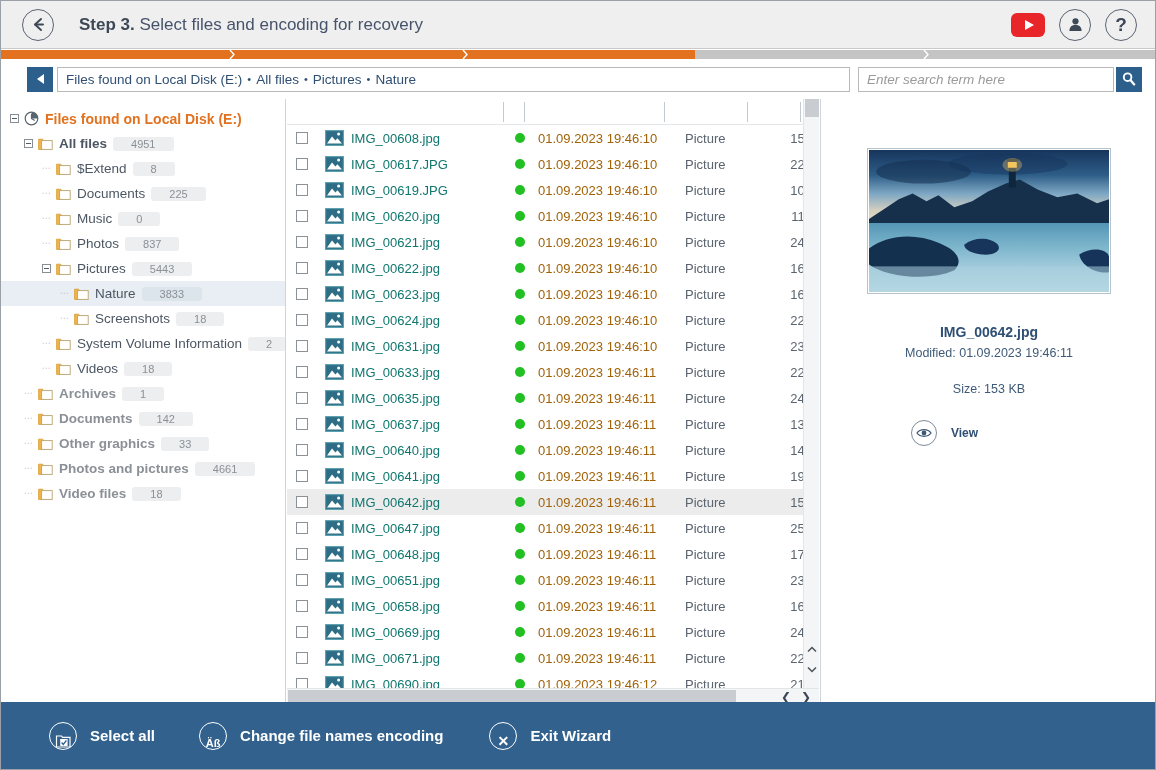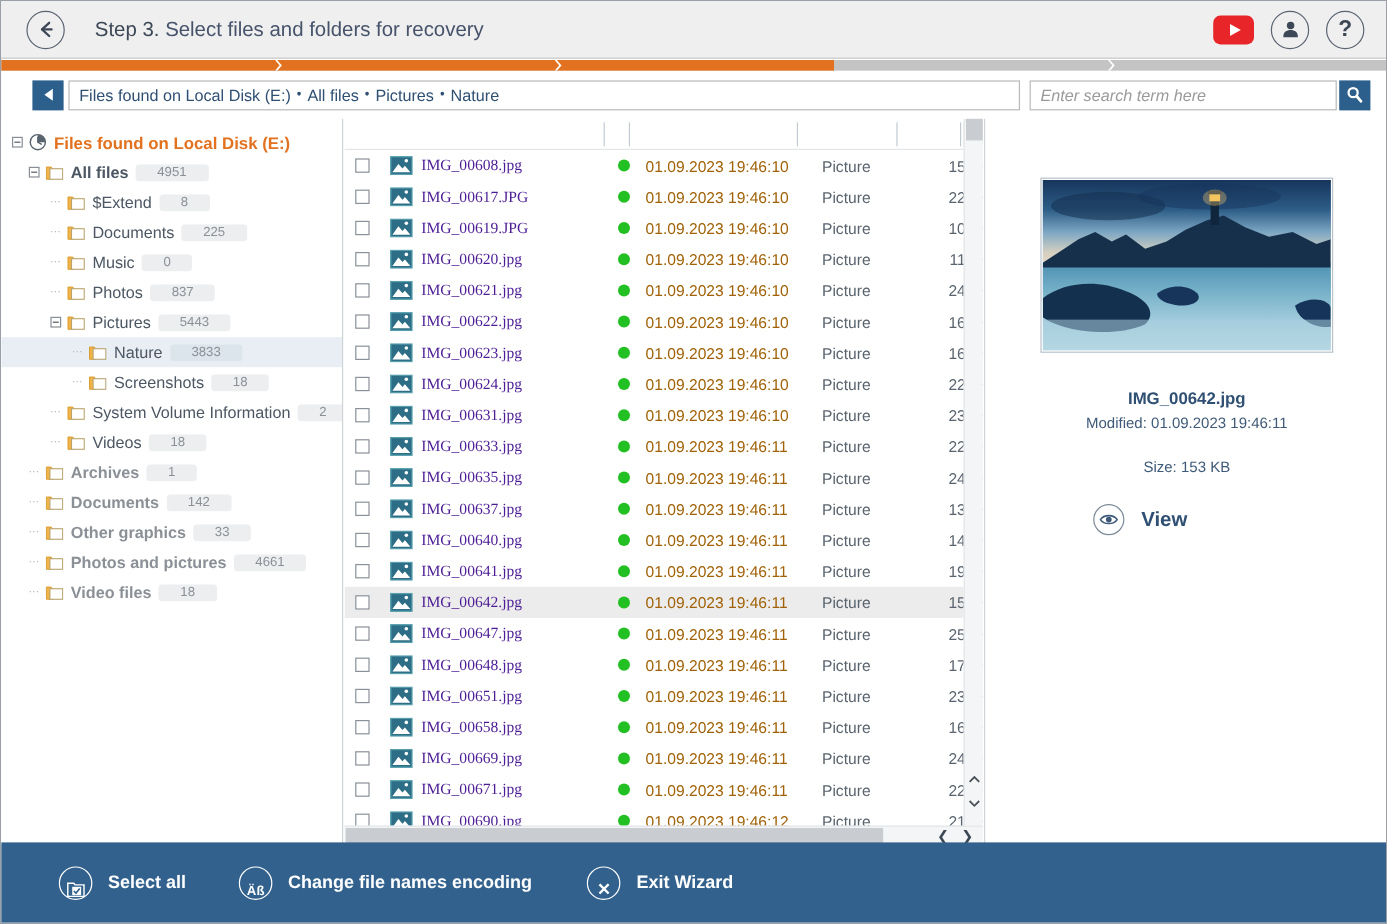--- a/index.html
+++ b/index.html
@@ -35,21 +35,21 @@
     cursor: pointer; background: transparent;
     flex: 0 0 auto;
   }
   .back-circle svg { display:block; }
   .step-title {
     margin-left: 25px;
     font-size: 17px;
     color: #3d4857;
     white-space: nowrap;
   }
-  .step-title .step-num { font-weight: normal; }
+  .step-title .step-num { font-weight: bold; }
   .step-title .step-text { font-weight: normal; color:#46536b; }
   .header-right {
     margin-left: auto; margin-right: 20px;
     display: flex; align-items: center; gap: 14px;
   }
   .yt-btn {
     width: 34px; height: 24px; border-radius: 6px;
     background: #e8262a;
     display: flex; align-items: center; justify-content: center;
     cursor: pointer;
@@ -241,21 +241,21 @@
   }
   .frow.sel { background: #ececec; }
   .fr-chk { width: 30px; display:flex; justify-content:center; flex:0 0 auto;}
   .chkbox {
     width: 12px; height: 12px;
     border: 1px solid #8a9198; background:#fff;
     cursor: pointer;
   }
   .fr-ico { width: 34px; display:flex; justify-content:center; flex:0 0 auto;}
   .img-ico { width: 19px; height: 16px; display:block; }
-  .fr-name { width: 151px; color: #4c1d95; flex:0 0 auto; white-space:nowrap; overflow:hidden;font-family:Liberation Serif, serif;}
+  .fr-name { width: 151px; color: #0f766e; flex:0 0 auto; white-space:nowrap; overflow:hidden;}
   .fr-dot  { width: 36px; display:flex; justify-content:center; flex:0 0 auto;}
   .dot-green { width:10px;height:10px;border-radius:50%;background:#22c022;display:block;}
   .fr-date { width: 147px; color:#a16207; flex:0 0 auto;}
   .fr-type { width: 84px; color:#5a646f; flex:0 0 auto;}
   .fr-size { width: 72px; color:#5a646f; text-align:right; flex:0 0 auto; padding-right: 8px;}
 
   
   .vscroll {
     position: absolute; right: 0; top: 0;
     width: 16px; height: 605px;
@@ -335,21 +335,21 @@
     display: flex; align-items: center; gap: 14px;
     cursor: pointer;
   }
   .pv-circ {
     width: 26px; height: 26px; border-radius: 50%;
     border: 1.4px solid #7d8b99;
     display:flex;align-items:center;justify-content:center;
     flex: 0 0 auto; background:#fff;
   }
   .pv-circ.hl { border: 2.2px solid #e8a832; }
-  .pv-lbl { font-size: 17px; font-weight: bold; color: #2f4f73; }
+  .pv-lbl { font-size: 12px; font-weight: bold; color: #2f4f73; }
 
   
   .footer {
     position: absolute; left: 0; bottom: 0;
     width: 1156px; height: 67px;
     background: #31618c;
     display: flex; align-items: center;
   }
   .f-item {
     display: flex; align-items: center; gap: 13px;
@@ -386,21 +386,21 @@
 
   <div class="header">
     <div class="back-circle">
       <svg width="19" height="19" viewBox="0 0 19 19">
         <path d="M12 4 L6 9.5 L12 15" fill="none" stroke="#3d4857" stroke-width="1.9" stroke-linecap="round" stroke-linejoin="round"></path>
         <path d="M6.3 9.5 H14" stroke="#3d4857" stroke-width="1.9" stroke-linecap="round"></path>
       </svg>
     </div>
     <div class="step-title">
       <span class="step-num">Step 3.</span>
-      <span class="step-text">Select files and folders for recovery</span>
+      <span class="step-text">Select files and encoding for recovery</span>
     </div>
     <div class="header-right">
       <div class="yt-btn">
         <div class="yt-tri"></div>
       </div>
       <div class="circ-btn">
         <svg width="17" height="17" viewBox="0 0 17 17">
           <circle cx="8.5" cy="5.3" r="3.1" fill="#3d4857"></circle>
           <path d="M2.4 15 C2.4 10.6 5.1 9 8.5 9 C11.9 9 14.6 10.6 14.6 15 Z" fill="#3d4857"></path>
         </svg>

